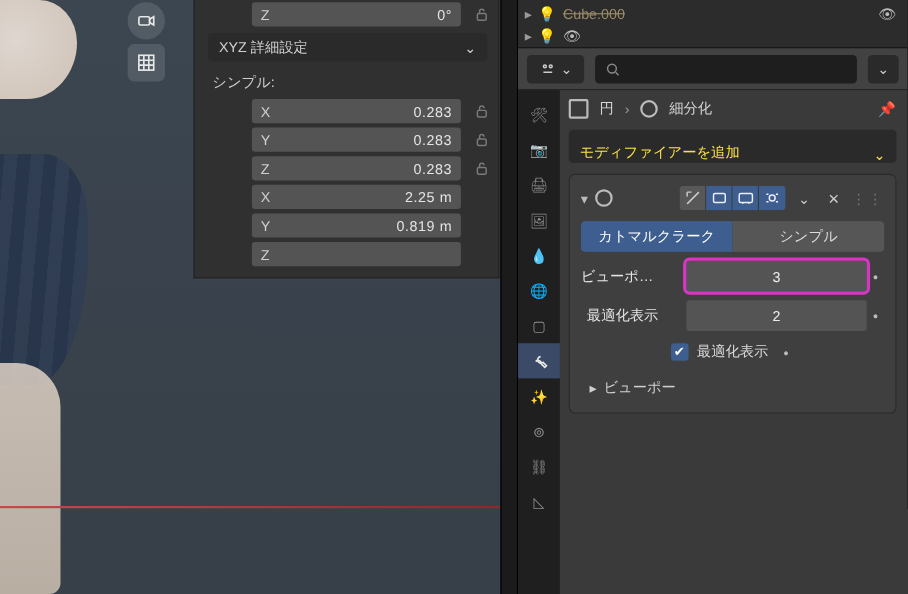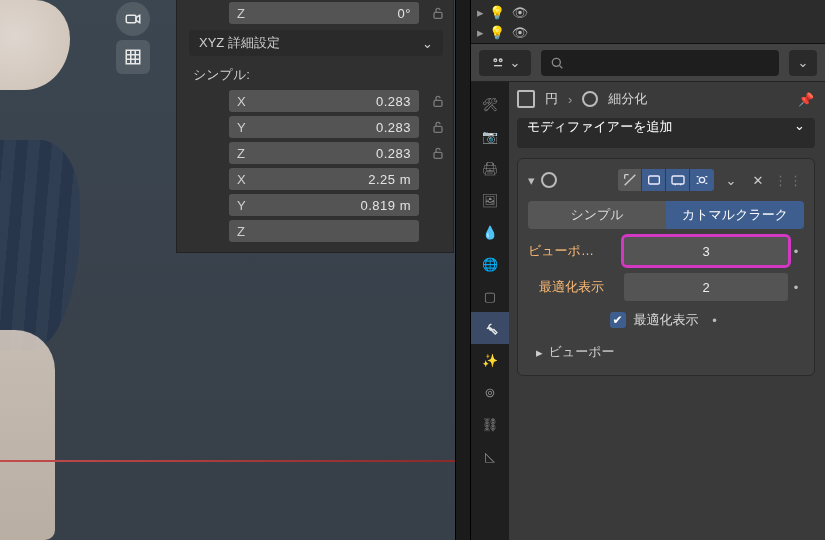--- a/index.html
+++ b/index.html
@@ -124,22 +124,22 @@
   .content {
     flex:1; background:#3a3a3a; padding:8px 10px 8px 8px; overflow:hidden;
     display:flex; flex-direction:column; gap:10px;
   }
   .crumb { display:flex; align-items:center; gap:10px; color:#d6d6d6; }
   .crumb .box { width:18px; height:18px; border:2px solid #bbb; border-radius:2px; display:inline-block;}
   .crumb .circ { width:16px; height:16px; border:2px solid #bbb; border-radius:50%; display:inline-block;}
   .crumb .chev { color:#999; }
   .crumb .pin { margin-left:auto; color:#8a8a8a; }
   .addmod {
-    height:30px; background:#2a2a2a; border-radius:4px; display:flex; align-items:flex-start;
-    padding:0 10px; justify-content:space-between; color:#ffffff;gap:16px;
+    height:30px; background:#2a2a2a; border-radius:4px; display:flex; align-items:flex-end;
+    padding:0 10px; justify-content:space-between; color:#fde047;gap:16px;
   }
   .modpanel {
     background:#3f3f3f; border:1px solid #2a2a2a; border-radius:6px; padding:8px 10px 14px;
   }
   .modhead { display:flex; align-items:center; gap:6px; height:26px; color:#ccc; }
   .modhead .tri { color:#bbb; }
   .modhead .circ { width:16px; height:16px; border:2px solid #bbb; border-radius:50%; }
   .modhead .spacer { flex:1; }
   .modhead .disp { display:flex; gap:0; }
   .modhead .disp .d {
@@ -152,21 +152,21 @@
   .modhead .drop { width:22px; text-align:center; color:#ccc;}
   .modhead .x { width:20px; text-align:center; color:#ccc;}
   .modhead .grip { color:#777; letter-spacing:2px; }
   .tabpair { display:flex; margin-top:8px; border-radius:4px; overflow:hidden; }
   .tabpair .tp {
     flex:1; height:28px; display:flex; align-items:center; justify-content:center;
     background:#565656; color:#dcdcdc;
   }
   .tabpair .tp.active { background:#3d5e8f; color:#fff; }
   .field { display:flex; align-items:center; margin-top:8px; }
-  .field .flab { width:96px; text-align:right; padding-right:20px; color:#fdba74; white-space:nowrap; overflow:hidden; text-overflow:ellipsis;}
+  .field .flab { width:96px; text-align:center; padding-right:20px; color:#e5e5e5; white-space:nowrap; overflow:hidden; text-overflow:ellipsis;}
   .field .fval {
     flex:1; height:28px; background:#545454; border-radius:3px; display:flex;
     align-items:center; justify-content:center; color:#eee;
   }
   .field.hl .fval { outline:3px solid #d238c2; outline-offset:0; }
   .field .dot { width:16px; text-align:center; color:#bbb; }
   .checkrow {
     display:flex; align-items:center; justify-content:center; gap:8px; margin-top:10px; color:#dcdcdc;
   }
   .checkrow .cb {
@@ -293,20 +293,21 @@
 </div>
 
 <div class="divider"></div>
 
 <div class="rightwrap">
 
   <div class="outliner">
     <div class="outrow">
       <span class="tri">▸</span>
       <span class="lamp">💡</span>
+      <span class="name" style="text-decoration:line-through;color:#9a8a6a">Cube.000</span>
       <span class="vis">👁</span>
     </div>
     <div class="outrow">
       <span class="tri">▸</span>
       <span class="lamp">💡</span>
       <span class="vis">👁</span>
     </div>
   </div>
 
   <div class="props-top">
@@ -413,22 +414,22 @@
                   <path d="M4 7h3M4 17h3M17 7h3M17 17h3"></path>
                 </svg>
             </div>
           </div>
           <span class="drop">⌄</span>
           <span class="x">✕</span>
           <span class="grip">⋮⋮</span>
         </div>
 
         <div class="tabpair">
+          <div class="tp active">カトマルクラーク</div>
           <div class="tp">シンプル</div>
-          <div class="tp active">カトマルクラーク</div>
         </div>
 
         <div class="field hl">
           <div class="flab">ビューポー…</div>
           <div class="fval">3</div>
           <div class="dot">•</div>
         </div>
 
         <div class="field">
           <div class="flab">最適化表示</div>

